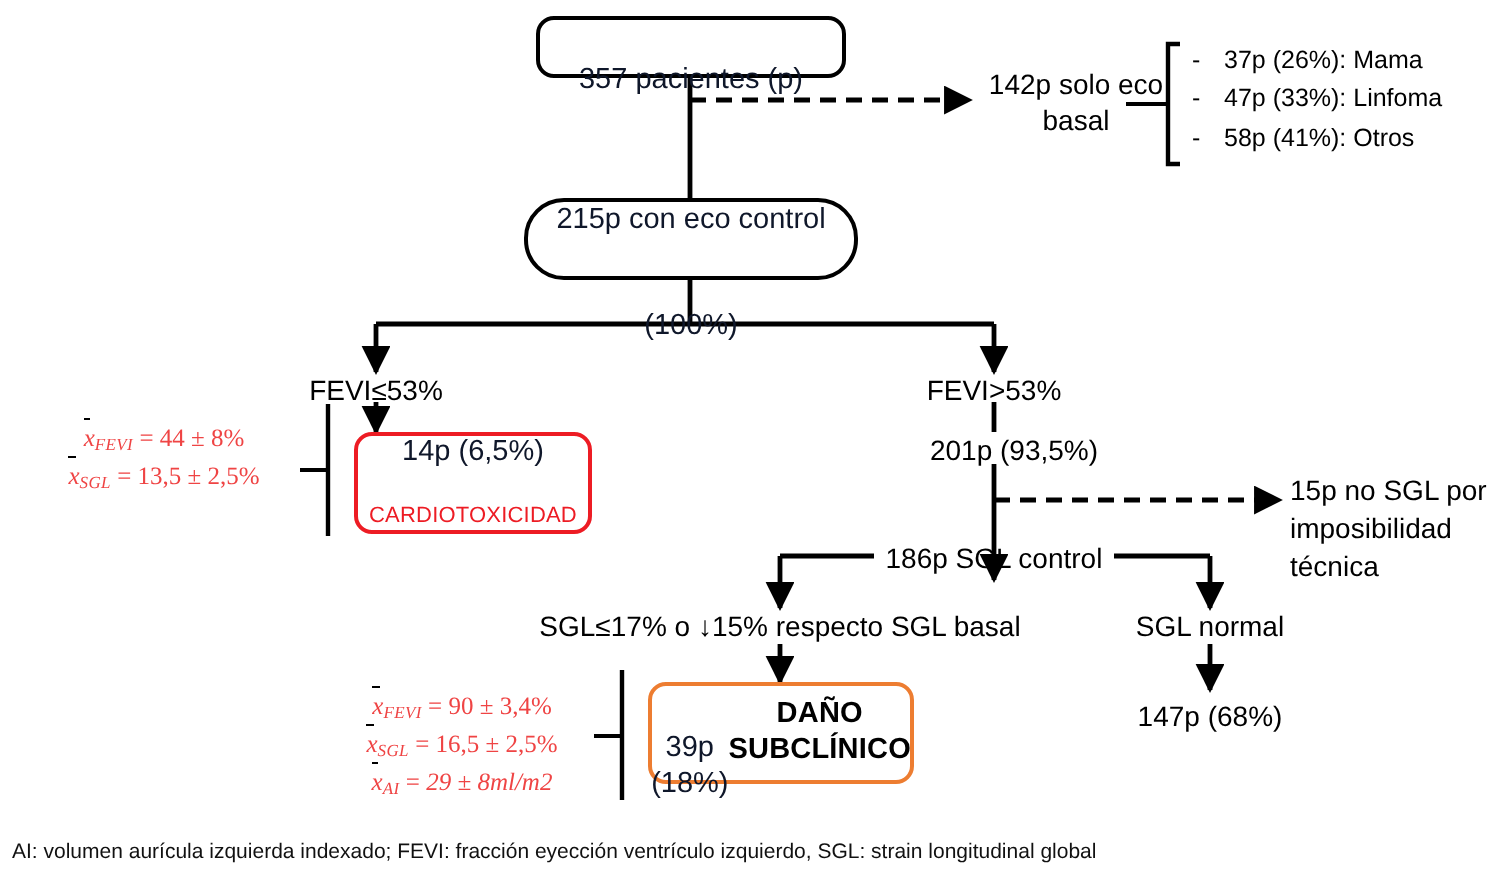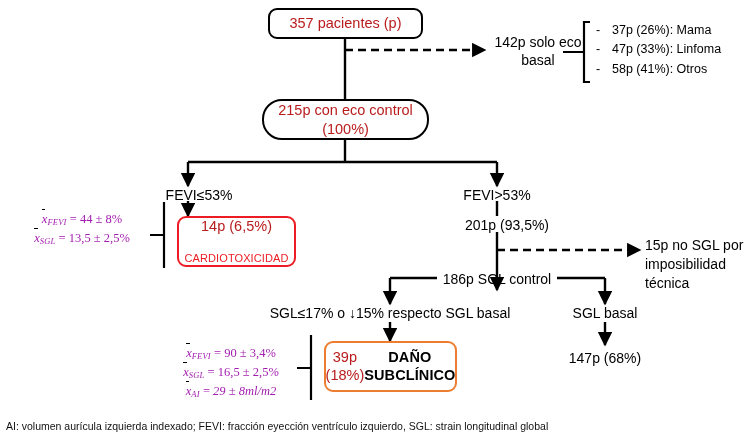--- a/index.html
+++ b/index.html
@@ -23,45 +23,45 @@
     display:flex;flex-direction:column;
     align-items:center;justify-content:center;
     font-size:14.5px;
     line-height:1.25;
   }
   
   .box-red{
     border:2.5px solid #ED1C24;
     border-radius:9px;background:#fff;
     display:flex;flex-direction:column;
-    align-items:center;justify-content:center;
+    align-items:center;justify-content:flex-end;
     line-height:1.2;
   }
   .box-orange{
     border:2.5px solid #ED7D31;
     border-radius:9px;background:#fff;
     display:flex;flex-direction:row;
     align-items:center;justify-content:center;
     line-height:1.2;
   }
-  .lbl-black{font-size:14.5px;color:#b91c1c;}
+  .lbl-black{font-size:14.5px;color:#0f172a;margin-top:34px;}
   .lbl-red{font-size:11px;color:#ED1C24;font-weight:normal;letter-spacing:.1px;margin-top:16px;}
   .lbl-orange{font-size:14.5px;color:#000000;font-weight:bold;letter-spacing:.1px;}
 
   .plain{font-size:14px;color:#000;white-space:pre-line;line-height:1.3;}
   .plain-l{font-size:14px;color:#000;text-align:left;line-height:1.35;}
 
   
   .bullets{position:absolute;font-size:12.5px;line-height:1.55;color:#000;}
   .bullets .row{display:flex;}
   .bullets .dash{width:16px;}
   .bullets .txt{white-space:nowrap;}
 
   
-  .stats{position:absolute;font-family:"Liberation Serif", serif;font-size:12.5px;line-height:1.5;text-align:center;color:#a21caf;}
+  .stats{position:absolute;font-family:"Liberation Serif", serif;font-size:12.5px;line-height:1.5;text-align:center;color:#ef4444;}
   .stats .ln{white-space:nowrap;}
   .mv{font-style:italic;position:relative;}
   .mv .bar{position:absolute;left:0;right:2px;top:-3px;height:1px;background:#000;}
   .sub{font-size:8.5px;font-style:italic;vertical-align:-2px;letter-spacing:.2px;}
   .unit{font-style:italic;}
 
   .footnote{position:absolute;left:6px;top:420px;font-size:10.5px;color:#111;white-space:nowrap;}
 </style>
 </head>
 <body>
@@ -139,21 +139,21 @@
       <span class="dash">-</span>
       <span class="txt">58p (41%): Otros</span>
     </div>
   </div>
 
   <div class="node box-main" style="left:262px;top:99px;width:167px;height:41px;border-radius:20px;">
     <span class="lbl-black">215p con eco control</span>
     <span class="lbl-black">(100%)</span>
   </div>
 
-  <div class="node plain" style="left:149px;top:186px;width:100px;">FEVI≤53%</div>
+  <div class="node plain" style="left:138px;top:186px;width:100px;">FEVI≤53%</div>
 
   <div class="node plain" style="left:447px;top:186px;width:100px;">FEVI&gt;53%</div>
 
   <div class="node box-red" style="left:177px;top:216px;width:119px;height:51px;">
     <span class="lbl-black">14p (6,5%)</span>
     <span class="lbl-red">CARDIOTOXICIDAD</span>
   </div>
 
   <div class="stats" style="left:14px;top:210px;width:136px;">
     <div class="ln">
@@ -170,21 +170,21 @@
 
   <div class="node plain" style="left:457px;top:216px;width:100px;">201p (93,5%)</div>
 
   <div class="node plain-l" style="left:645px;top:236px;width:110px;">15p no SGL por
 imposibilidad técnica</div>
 
   <div class="node plain" style="left:437px;top:270px;width:120px;">186p SGL control</div>
 
   <div class="node plain" style="left:205px;top:304px;width:370px;text-align:center;">SGL≤17% o ↓15% respecto SGL basal</div>
 
-  <div class="node plain" style="left:555px;top:304px;width:100px;">SGL basal</div>
+  <div class="node plain" style="left:555px;top:304px;width:100px;">SGL normal</div>
 
   <div class="node box-orange" style="left:324px;top:341px;width:133px;height:51px;">
     <span class="lbl-black">39p (18%)</span>
     <span class="lbl-orange">DAÑO SUBCLÍNICO</span>
   </div>
 
   <div class="stats" style="left:163px;top:344px;width:136px;">
     <div class="ln">
       <span class="mv">x<span class="bar"></span></span><span class="sub">FEVI</span>
       <span>=</span>

